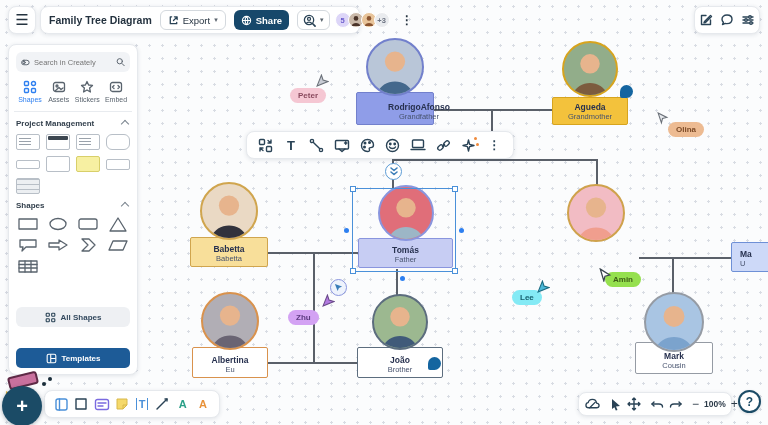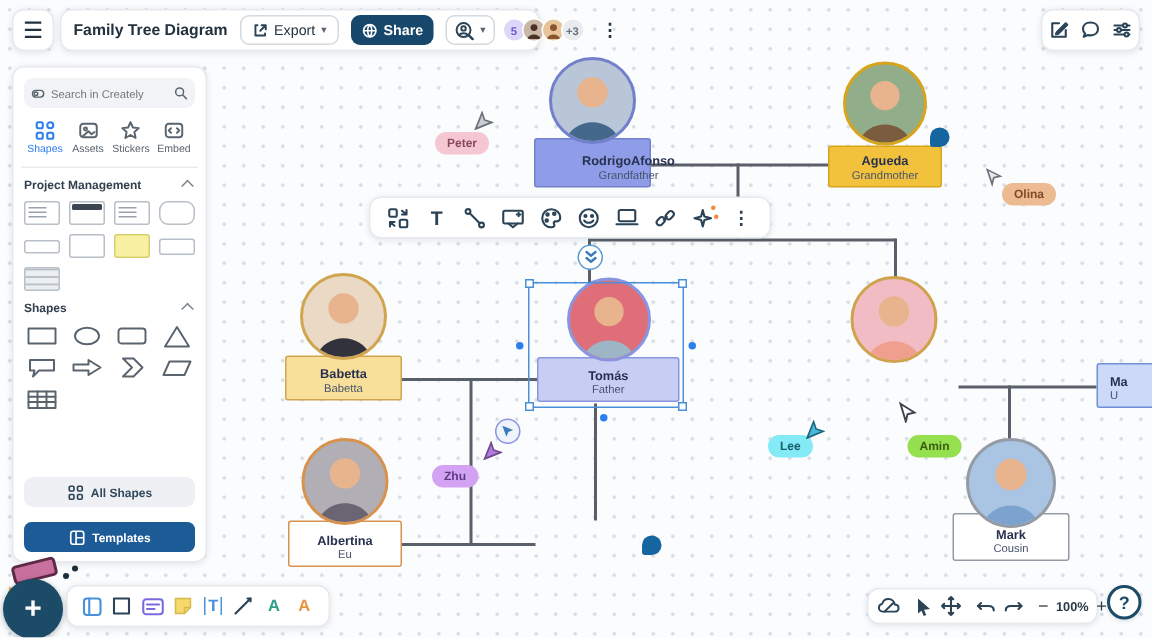--- a/index.html
+++ b/index.html
@@ -41,21 +41,21 @@
   .chev-up { width:6px; height:6px; border-left:1.5px solid #7a848e; border-top:1.5px solid #7a848e; transform:rotate(45deg); margin-right:2px; }
   .thumb-grid { display:grid; grid-template-columns:repeat(4,1fr); gap:6px 6px; margin-top:6px; }
   .thumb { height:16px; border:1px solid #b8bfc7; border-radius:2px; background:#fff; position:relative; cursor:pointer; }
   .thumb.kanban::before { content:""; position:absolute; left:1px; right:1px; top:1px; height:4px; background:#3c4650; border-radius:1px; }
   .thumb.lines::before { content:""; position:absolute; left:2px; right:8px; top:3px; height:1px; background:#9aa2ab; box-shadow:0 3px 0 #9aa2ab, 0 6px 0 #9aa2ab; }
   .thumb.sticky { background:#f7f0a2; border-color:#d8cf6a; }
   .thumb.round { border-radius:6px; }
   .thumb.table-thumb { background:linear-gradient(#b8bfc7 1px, transparent 1px) 0 0/100% 5px, #eceff2; }
   .shape-grid { display:grid; grid-template-columns:repeat(4,1fr); gap:5px 7px; margin-top:6px; }
   .shape-cell { height:16px; display:flex; align-items:center; justify-content:center; cursor:pointer; }
-  .side-bottom { margin-top:auto; display:flex; flex-direction:column; gap:10px; }
+  .side-bottom { margin-top:auto; display:flex; flex-direction:column; gap:21px; }
   .allshapes-btn { background:#eef0f3; border-radius:6px; height:20px; display:flex; align-items:center; justify-content:center; gap:5px; font-size:8px; color:#33495e; font-weight:bold; cursor:pointer; }
   .templates-btn { background:#1d5b97; border-radius:5px; height:20px; display:flex; align-items:center; justify-content:center; gap:5px; font-size:8px; color:#fff; font-weight:bold; cursor:pointer; }
 
   
   .float-toolbar { left:246px; top:131px; width:268px; height:28px; display:flex; align-items:center; justify-content:space-around; padding:0 6px; }
   .ft-icon { width:20px; height:20px; display:flex; align-items:center; justify-content:center; cursor:pointer; position:relative; }
   .ft-t { font-size:13px; color:#2a4356; font-weight:bold; }
   .ai-dot { position:absolute; width:3px; height:3px; border-radius:50%; background:#f08a3c; right:2px; top:2px; }
 
   .collapse-btn { left:385px; top:163px; width:17px; height:17px; border-radius:50%; background:#fff; border:1.5px solid #5b9bd5; display:flex; flex-direction:column; align-items:center; justify-content:center; cursor:pointer; z-index:5; }
@@ -452,20 +452,32 @@
           <circle class="skin" cx="20" cy="16" r="7.5"></circle>
           <path d="M6,42 C9,27 31,27 34,42 Z" style="fill: rgb(106, 100, 115);"></path>
         </svg>
       </div>
     <div class="nrect" style="background-color: rgb(255, 255, 255); border-color: rgb(217, 146, 77);">
       <div class="nname">Albertina</div>
       <div class="nrel">Eu</div>
     </div>
   </div>
 
+  <div class="node n7">
+    <div class="photo" style="background-color: rgb(156, 184, 144); border-color: rgb(92, 109, 126);">
+        <svg viewBox="0 0 40 40">
+          <circle class="skin" cx="20" cy="16" r="7.5"></circle>
+          <path d="M6,42 C9,27 31,27 34,42 Z" style="fill: rgb(64, 90, 121);"></path>
+        </svg>
+      </div>
+    <div class="nrect" style="background-color: rgb(255, 255, 255); border-color: rgb(92, 109, 126);">
+      <div class="nname">João</div>
+      <div class="nrel">Brother</div>
+    </div>
+  </div>
   <div class="abs cbubble" style="left:428px; top:357px;"></div>
 
   <div class="node n8">
     <div class="photo" style="background-color: rgb(169, 197, 227); border-color: rgb(149, 155, 164);">
         <svg viewBox="0 0 40 40">
           <circle class="skin" cx="20" cy="16" r="7.5"></circle>
           <path d="M6,42 C9,27 31,27 34,42 Z" style="fill: rgb(123, 163, 205);"></path>
         </svg>
       </div>
     <div class="nrect" style="background-color: rgb(255, 255, 255); border-color: rgb(149, 155, 164);">
@@ -552,21 +564,21 @@
   <div class="collab-pill" style="left: 288px; top: 310px; background-color: rgb(211, 162, 243); color: rgb(92, 58, 128);">Zhu</div>
   <svg class="collab-cursor" style="left:322px; top:294px;" width="13" height="13" viewBox="0 0 12 12">
       <path d="M1,11 L11,7 L6.5,5.5 L5,1 Z" fill="#b27ae0" stroke="#6a4a8a" stroke-width="1"></path>
     </svg>
 
   <div class="collab-pill" style="left: 512px; top: 290px; background-color: rgb(132, 234, 245); color: rgb(22, 96, 110);">Lee</div>
   <svg class="collab-cursor" style="left:537px; top:280px;" width="13" height="13" viewBox="0 0 12 12">
       <path d="M1,11 L11,7 L6.5,5.5 L5,1 Z" fill="#4ab8d8" stroke="#1a6a80" stroke-width="1"></path>
     </svg>
 
-  <div class="collab-pill" style="left: 605px; top: 290px; background-color: rgb(149, 224, 78); color: rgb(60, 92, 22);">Amin</div>
+  <div class="collab-pill" style="left: 605px; top: 272px; background-color: rgb(149, 224, 78); color: rgb(60, 92, 22);">Amin</div>
   <svg class="collab-cursor" style="left:598px; top:268px;" width="14" height="14" viewBox="0 0 12 12">
       <path d="M2,1 L10,6 L6,7 L5,11 Z" fill="#ffffff" stroke="#3a444e" stroke-width="1.1"></path>
     </svg>
 
   <div class="abs decor-card"></div>
   <div class="abs decor-tri"></div>
   <div class="decor-dot" style="left:42px; top:382px;"></div>
   <div class="decor-dot" style="left:48px; top:377px;"></div>
   <div class="abs plus-btn">
       <span>+</span>

